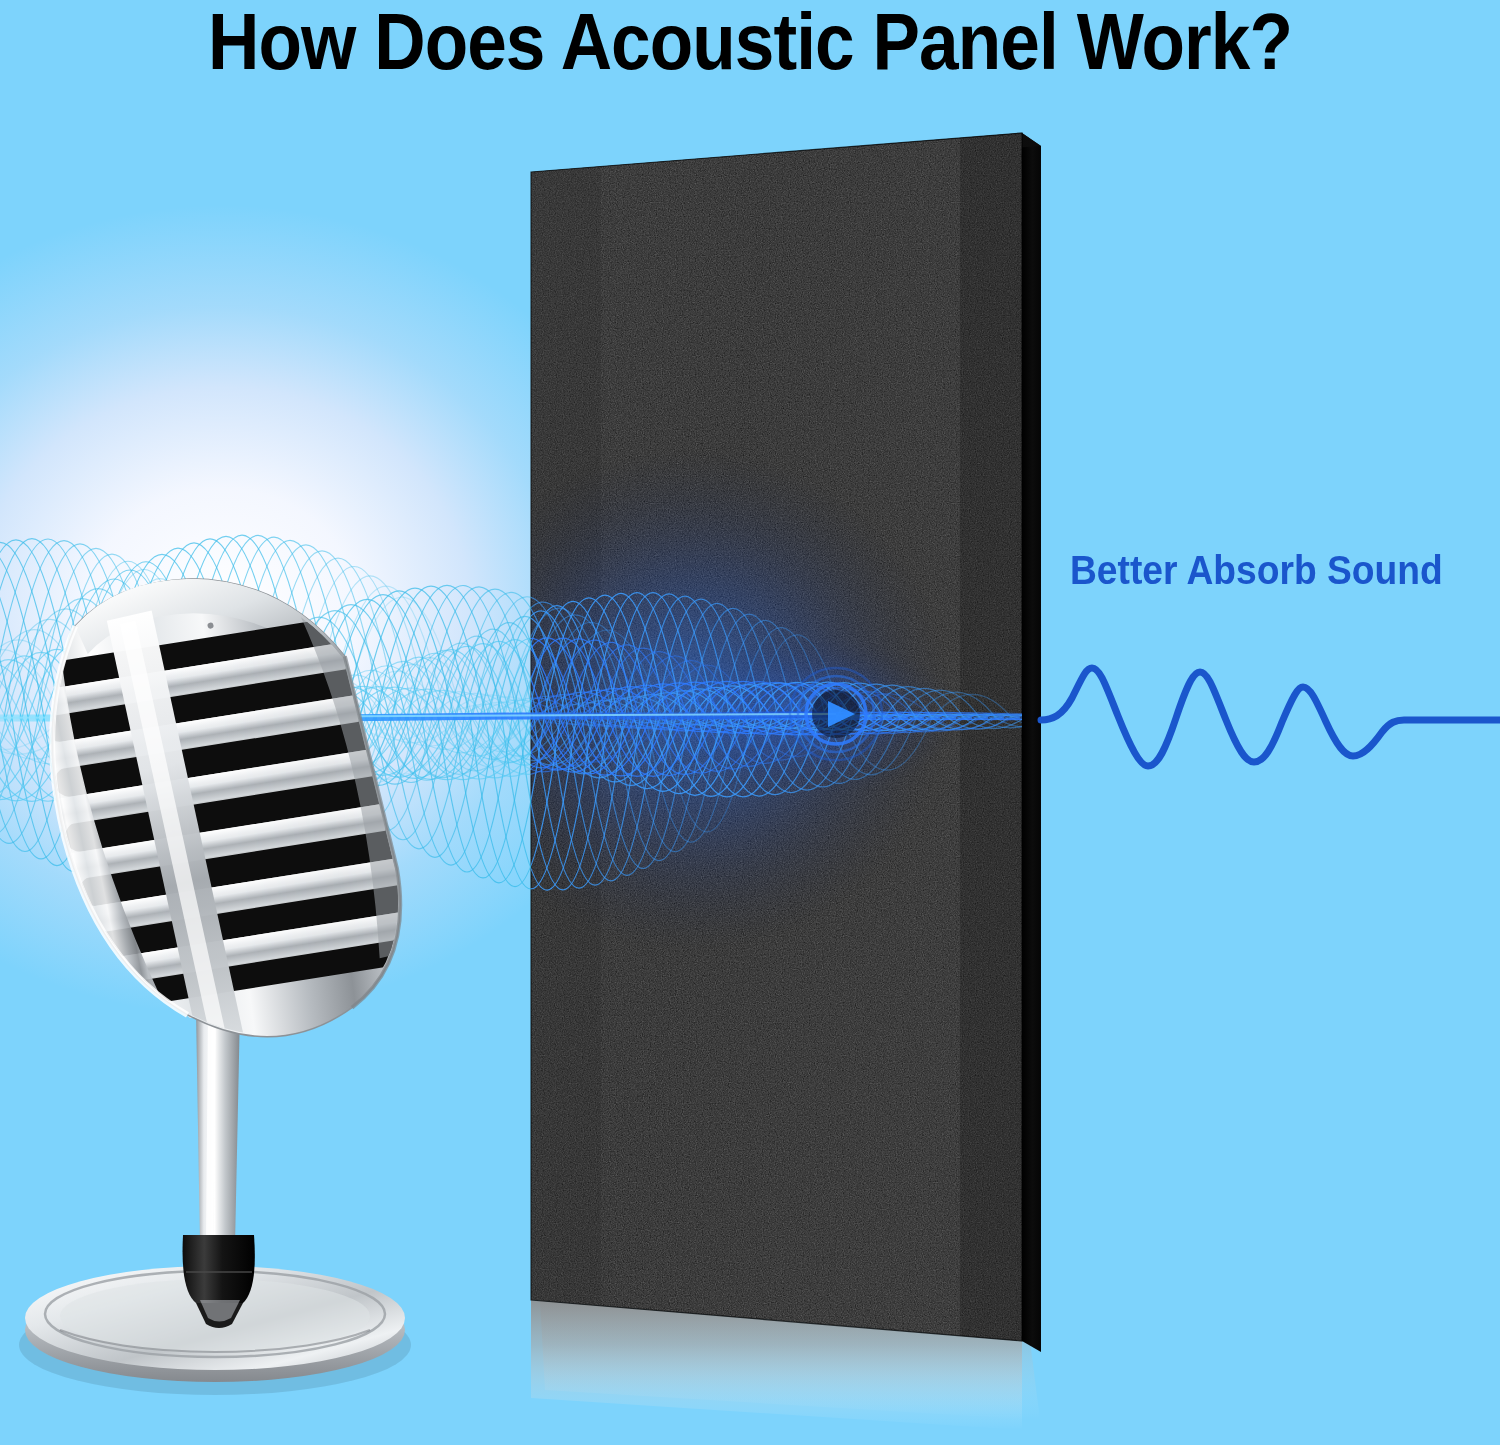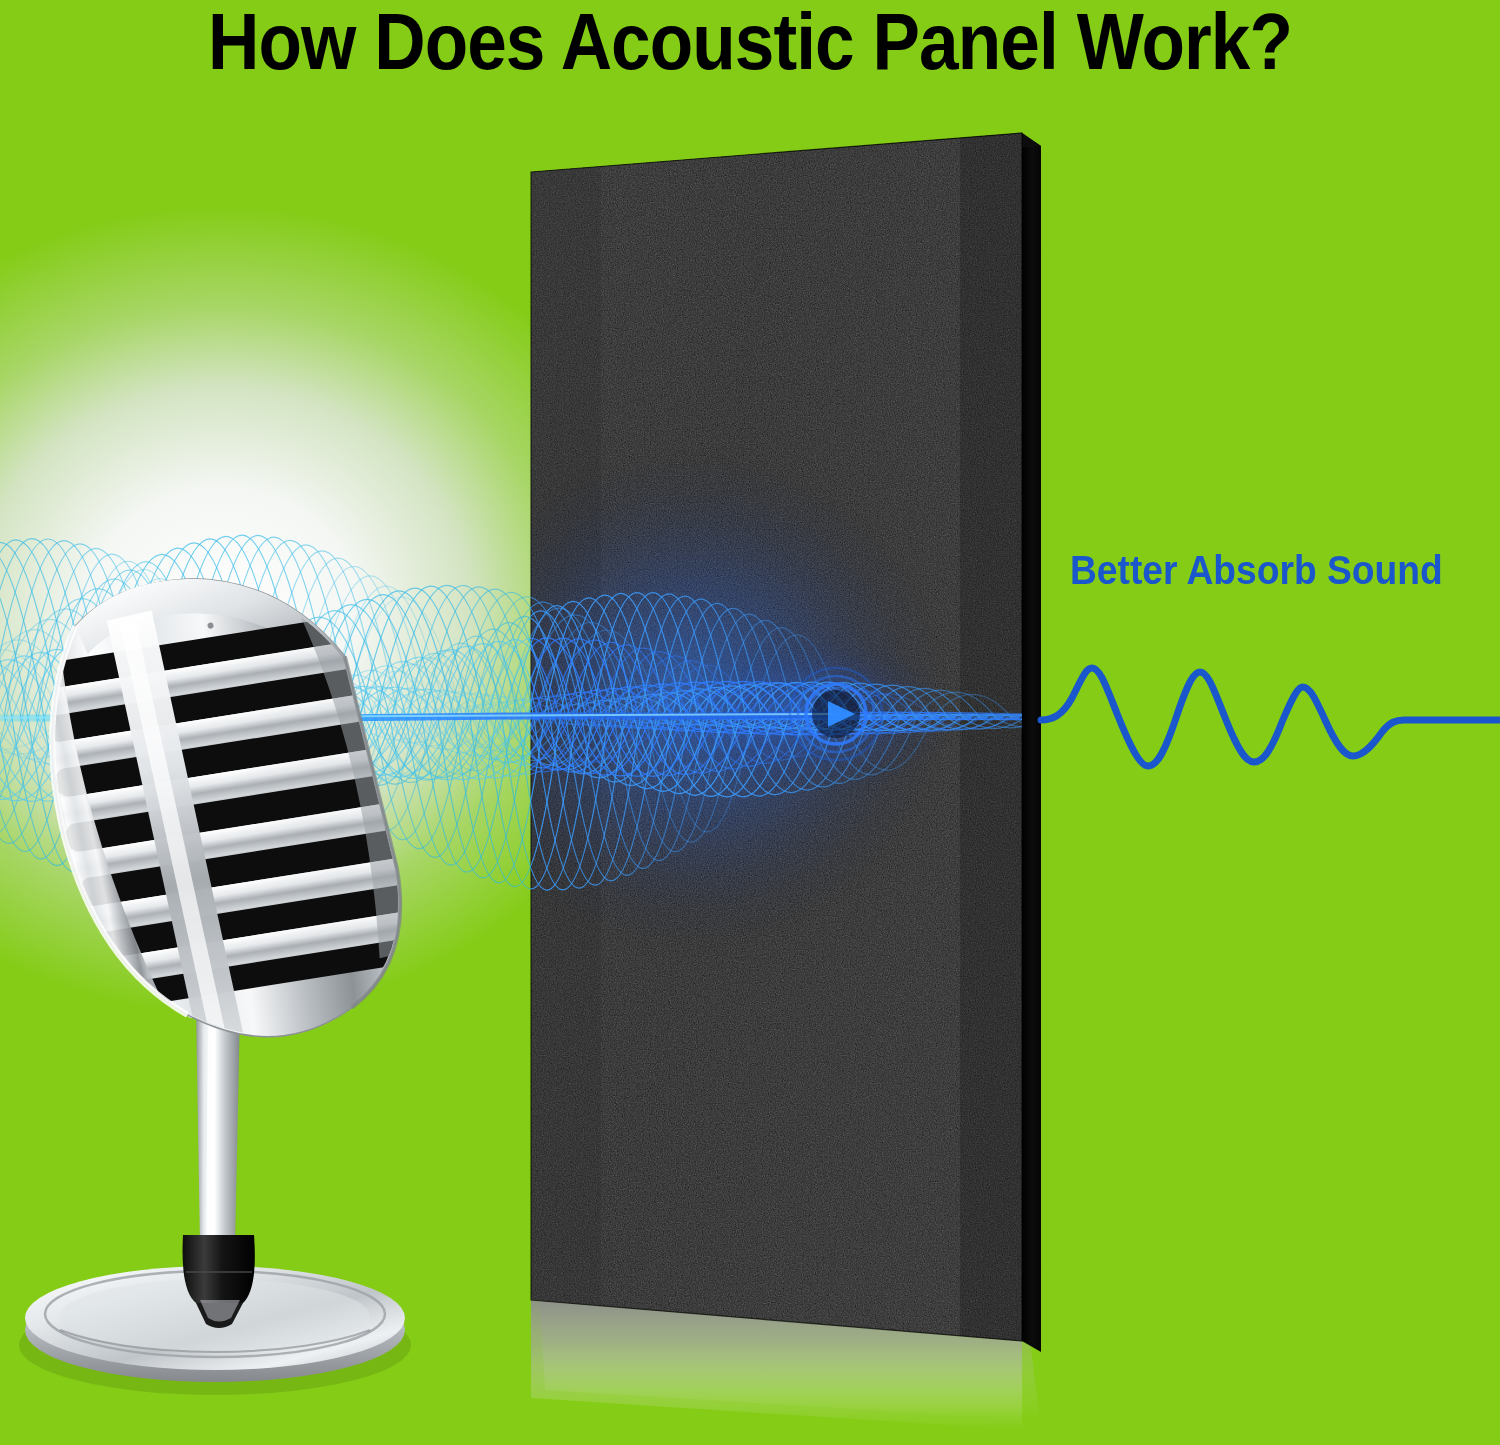--- a/index.html
+++ b/index.html
@@ -1,21 +1,21 @@
 <!DOCTYPE html>
 <html><head>
 <meta charset="utf-8">
 <style>
   html,body{margin:0;padding:0;background:#fff;}
   body{
     width:1500px;height:1445px;position:relative;overflow:hidden;
     font-family:"Liberation Sans","DejaVu Sans",sans-serif;
     background:#ffffff;
   }
-  #stage{position:absolute;inset:0;overflow:hidden;background:#84cc16;}
+  #stage{position:absolute;inset:0;overflow:hidden;background:#7dd3fc;}
 
   
   .bg-glow{
     position:absolute;left:-120px;top:160px;width:900px;height:900px;
     background:radial-gradient(ellipse 50% 45% at 38% 50%,
        rgba(255,255,255,1) 0%,
        rgba(250,249,255,.95) 30%,
        rgba(238,236,252,.75) 55%,
        rgba(233,232,250,.35) 75%,
        rgba(255,255,255,0) 100%);

